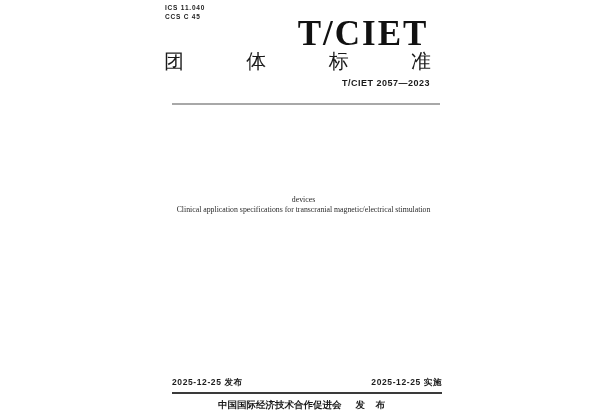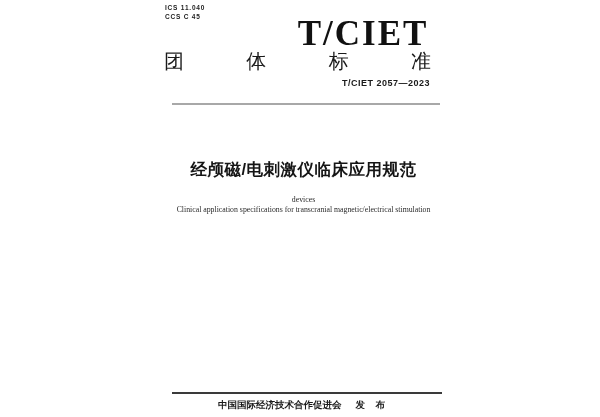--- a/index.html
+++ b/index.html
@@ -160,27 +160,30 @@
     <span>团</span>
     <span>体</span>
     <span>标</span>
     <span>准</span>
   </div>
 
   <div class="standard-number">T/CIET 2057—2023</div>
 
   <div class="rule-top" style="background: rgb(168, 168, 168);"></div>
 
-  <div class="title-zh">经颅磁/电刺激仪临床应用规范</div>
 
   <div class="title-en">
     <div>devices</div>
     <div>Clinical application specifications for transcranial magnetic/electrical stimulation</div>
   </div>
 
+  <div class="dates-row">
+    <span>2025-12-25 发布</span>
+    <span>2025-12-25 实施</span>
+  </div>
 
   <div class="rule-bottom" style="background: rgb(58, 58, 58);"></div>
 
   <div class="issuer-row">
     <span>中国国际经济技术合作促进会</span><span class="release-label">发  布</span>
   </div>
 
 </div>
 
 </body></html>

